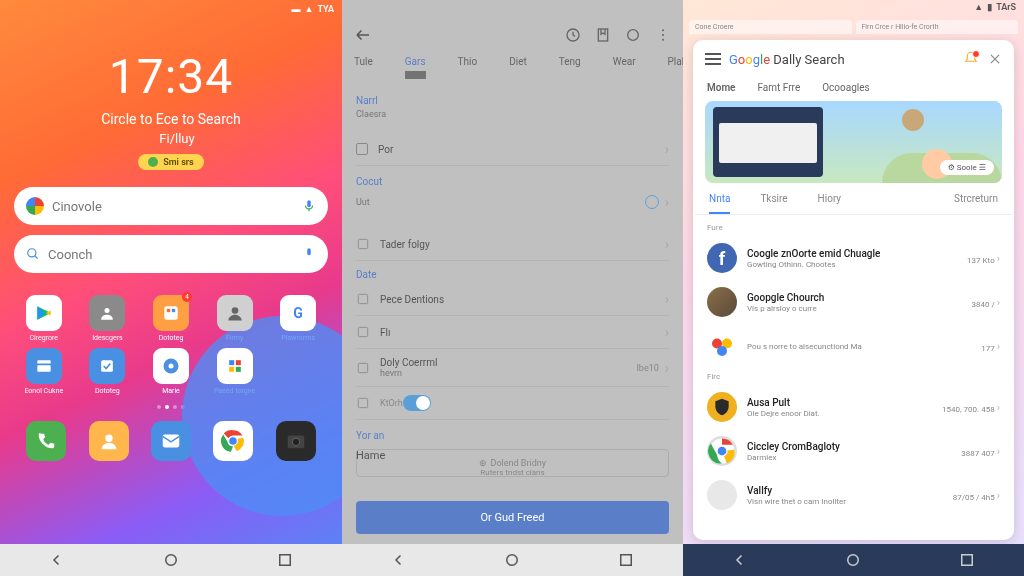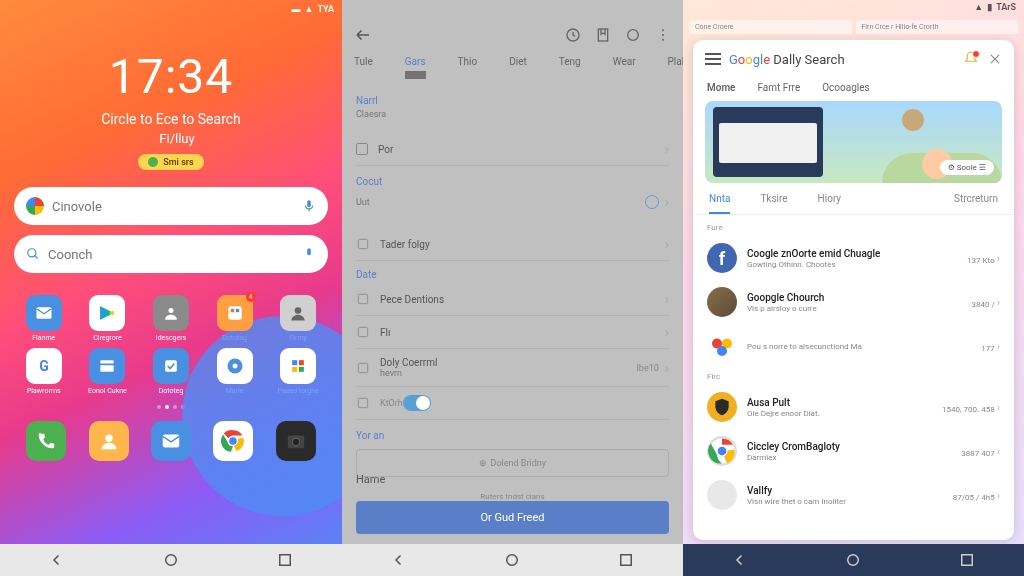--- a/index.html
+++ b/index.html
@@ -59,21 +59,21 @@
   .set-row { display: flex; align-items: center; padding: 8px 0; border-bottom: 1px solid rgba(0,0,0,0.06); }
   .set-row-icon { width: 14px; height: 14px; margin-right: 10px; }
   .set-row-text { flex: 1; font-size: 10px; color: #555; }
   .set-row-end { font-size: 9px; color: #888; }
   .chevron { color: #aaa; font-size: 14px; margin-left: 6px; }
   .set-toggle { width: 28px; height: 16px; background: #5a9fd8; border-radius: 8px; position: relative; }
   .set-toggle::after { content: ''; position: absolute; right: 1px; top: 1px; width: 14px; height: 14px; background: #fff; border-radius: 50%; }
   .set-checkbox { width: 12px; height: 12px; border: 1px solid #888; border-radius: 2px; margin-right: 10px; }
   .set-footer { position: absolute; bottom: 32px; left: 0; right: 0; padding: 10px 14px; }
   .set-home-label { font-size: 11px; color: #555; margin-bottom: 6px; }
-  .set-note { font-size: 8px; color: #888; text-align: center; margin-bottom: 0; }
+  .set-note { font-size: 8px; color: #888; text-align: center; margin-bottom: 24px; }
   .set-cta { background: #5a7fc8; color: #fff; text-align: center; padding: 10px; border-radius: 4px; font-size: 11px; }
   .set-mid-banner { text-align: center; font-size: 9px; color: #888; padding: 8px; border: 1px solid rgba(0,0,0,0.1); border-radius: 4px; margin: 8px 0; }
   
   
   .p3-bg { width: 100%; height: 100%; background: linear-gradient(160deg, #ffe8d6 0%, #ffd6e8 40%, #e6e0ff 100%); position: relative; }
   .p3-status { height: 18px; display: flex; justify-content: flex-end; padding: 2px 8px; color: #555; font-size: 9px; font-weight: 600; gap: 4px; }
   .p3-tabs { display: flex; gap: 4px; padding: 2px 6px; }
   .p3-tab { flex: 1; background: rgba(255,255,255,0.5); border-radius: 4px 4px 0 0; padding: 3px 6px; font-size: 7px; color: #888; overflow: hidden; white-space: nowrap; }
   .card { position: absolute; top: 40px; left: 10px; right: 10px; bottom: 36px; background: #fff; border-radius: 10px; box-shadow: 0 2px 12px rgba(0,0,0,0.15); display: flex; flex-direction: column; overflow: hidden; }
   .card-header { display: flex; align-items: center; padding: 10px 12px; gap: 8px; }
@@ -153,29 +153,20 @@
         <span class="search-ph">Coonch</span>
         <span class="mic-icon">
           <svg class="mic-svg" viewBox="0 0 24 24">
               <path fill="#4285f4" d="M12 14a3 3 0 003-3V5a3 3 0 00-6 0v6a3 3 0 003 3z"></path>
             </svg>
         </span>
       </div>
     </div>
     <div class="app-grid" id="app-grid">
         <div class="app">
-          <div class="app-icon" style="background:#4a90e2">
-            <svg viewBox="0 0 24 24" width="20" height="20">
-              <rect x="3" y="5" width="18" height="14" rx="2" fill="#fff"></rect>
-              <path d="M3 7l9 6 9-6" stroke="#4a90e2" stroke-width="1.5" fill="none"></path>
-            </svg>
-          </div>
-          <span class="app-label">Flanme</span>
-        </div>
-        <div class="app">
           <div class="app-icon" style="background:#ffffff">
             <svg viewBox="0 0 24 24" width="20" height="20">
               <path d="M4 4l16 8-16 8V4z" fill="#00c853"></path>
               <path d="M4 4l10 8-10 8" fill="#2196f3"></path>
               <path d="M14 12l6-3v6l-6-3z" fill="#ffc107"></path>
               <path d="M4 4l10 8L4 4z" fill="#00e676"></path>
             </svg>
           </div>
           <span class="app-label">Ciregrore</span>
         </div>

